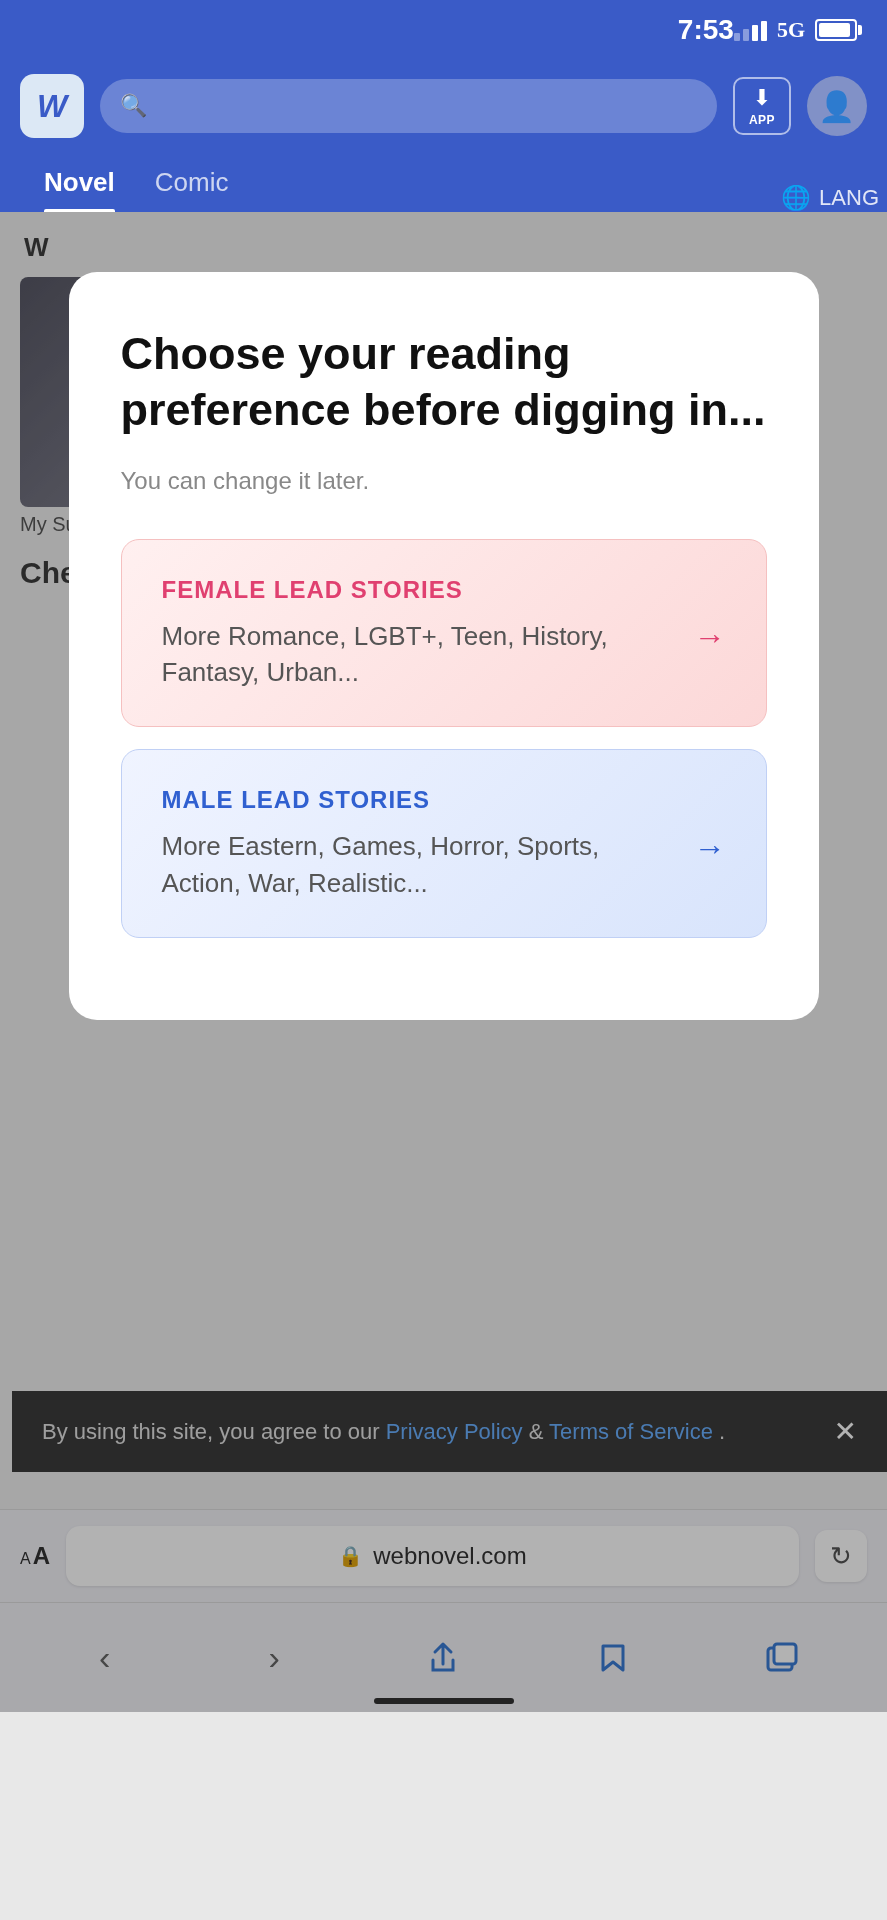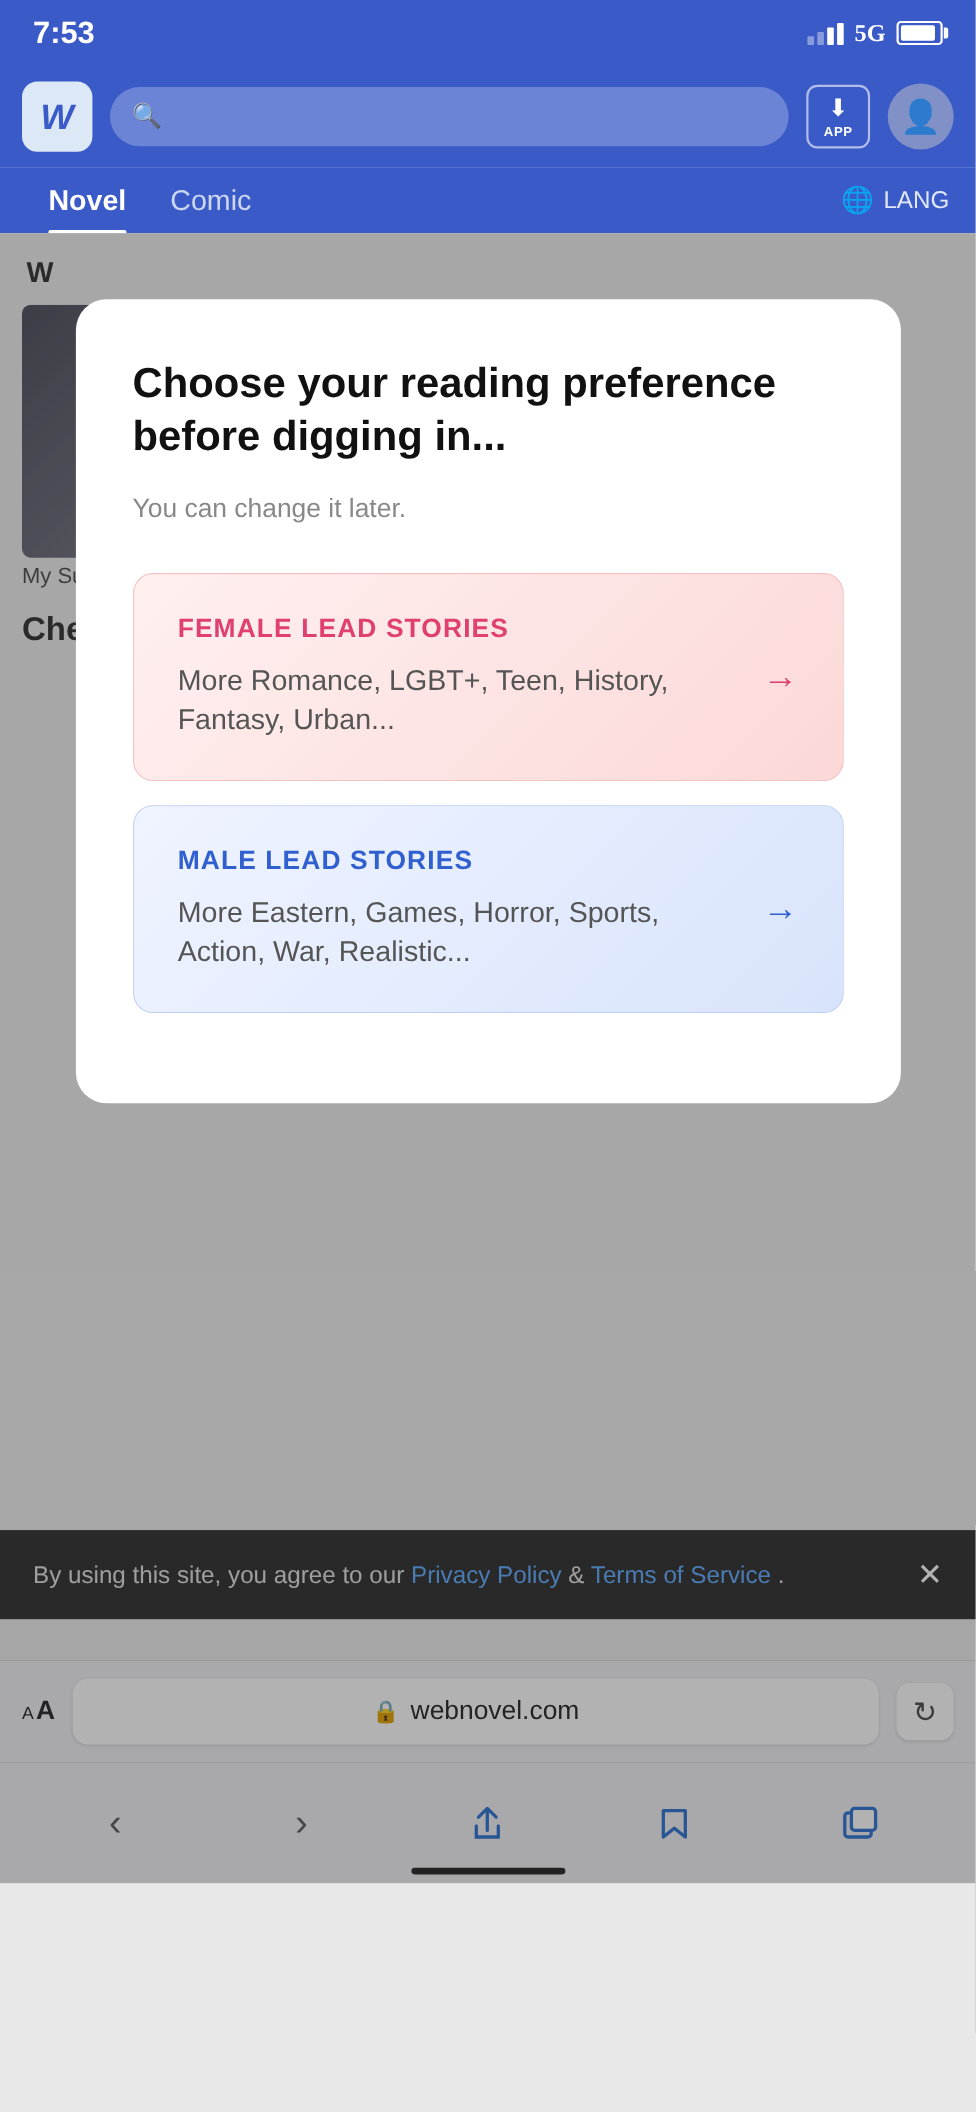--- a/index.html
+++ b/index.html
@@ -12,21 +12,21 @@
       position: relative;
       overflow: hidden;
     }
 
     
     .status-bar {
       background: #3a5bc7;
       height: 60px;
       display: flex;
       align-items: center;
-      justify-content: space-between;
+      justify-content: flex-end;
       padding: 0 30px;
     }
     .status-time {
       color: white;
       font-size: 28px;
       font-weight: 700;
     }
     .status-icons {
       display: flex;
       align-items: center;
@@ -155,22 +155,22 @@
       align-items: center;
       justify-content: center;
       color: rgba(255,255,255,0.8);
       font-size: 30px;
     }
 
     
     .nav-tabs {
       background: #3a5bc7;
       display: flex;
-      align-items: center;
-      padding: 0 24px 0 24px;
+      align-items: flex-end;
+      padding: 0 8px 0 24px;
       height: 60px;
     }
     .nav-tab {
       color: rgba(255,255,255,0.75);
       font-size: 26px;
       font-weight: 400;
       padding: 0 20px;
       height: 60px;
       display: flex;
       align-items: center;
@@ -245,21 +245,21 @@
       z-index: 10;
     }
     .modal {
       background: white;
       border-radius: 28px;
       width: 750px;
       padding: 54px 52px 60px 52px;
       position: relative;
     }
     .modal-title {
-      font-size: 38px;
+      font-size: 45px;
       font-weight: 800;
       color: #111;
       line-height: 1.25;
       margin-bottom: 28px;
     }
     .modal-subtitle {
       font-size: 24px;
       color: #888;
       margin-bottom: 44px;
     }
@@ -303,21 +303,21 @@
       transform: translateY(-50%);
       font-size: 32px;
     }
     .choice-arrow.female { color: #e04070; }
     .choice-arrow.male { color: #3060d0; }
 
     
     .consent-bar {
       position: absolute;
       bottom: 240px;
-      left: 0;
+      left: 12px;
       right: 0;
       background: rgba(0,0,0,0.75);
       padding: 24px 30px;
       display: flex;
       align-items: center;
       justify-content: space-between;
       z-index: 5;
       margin-top: 37px;
     }
     .consent-text {

